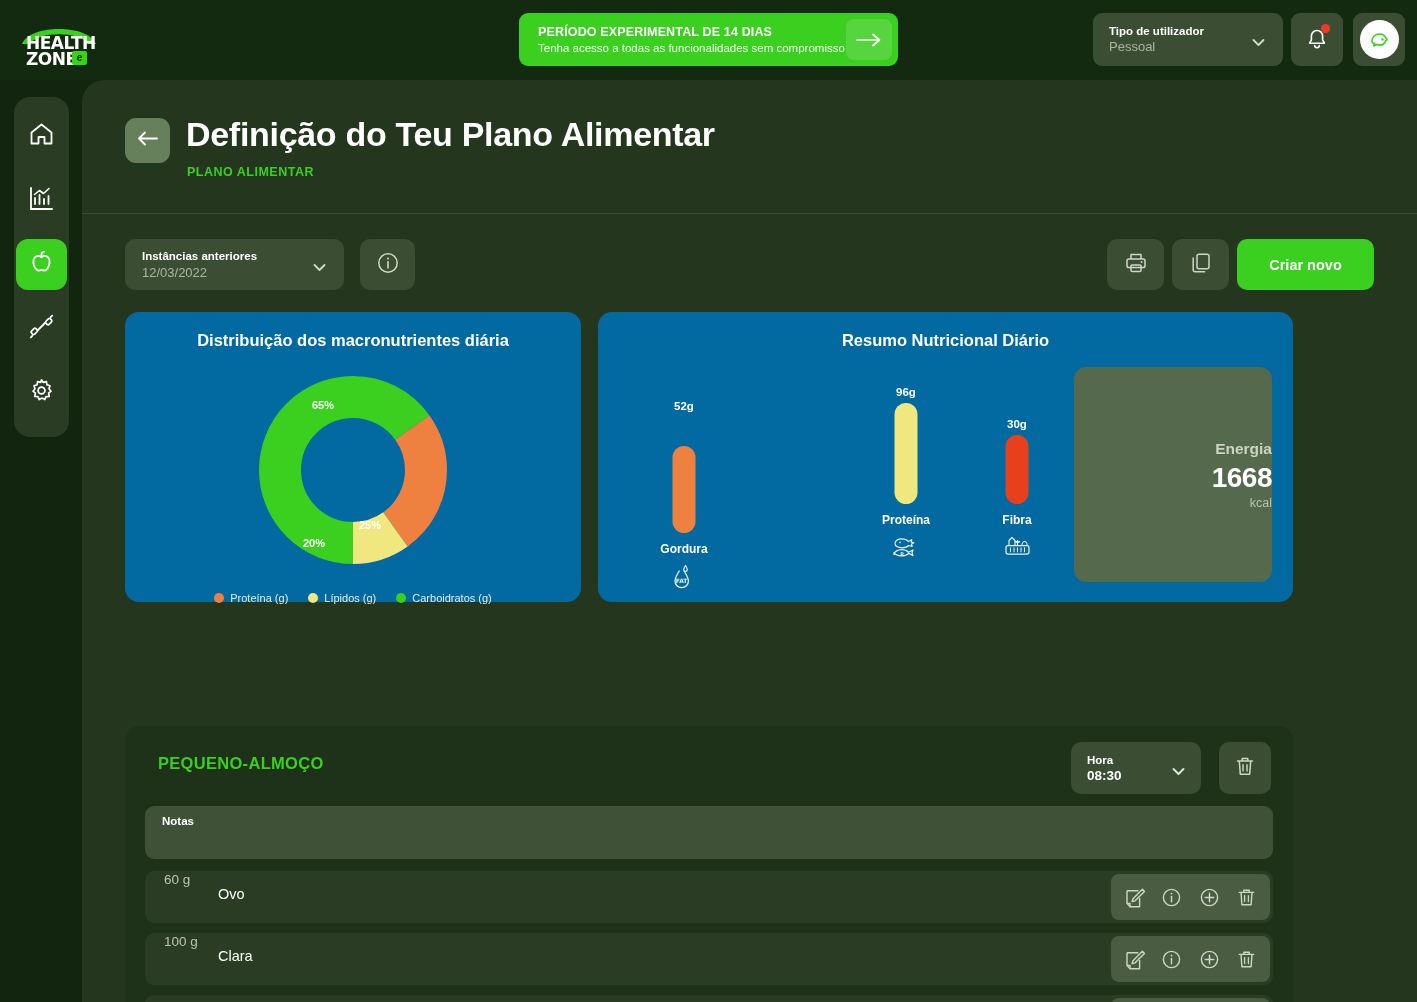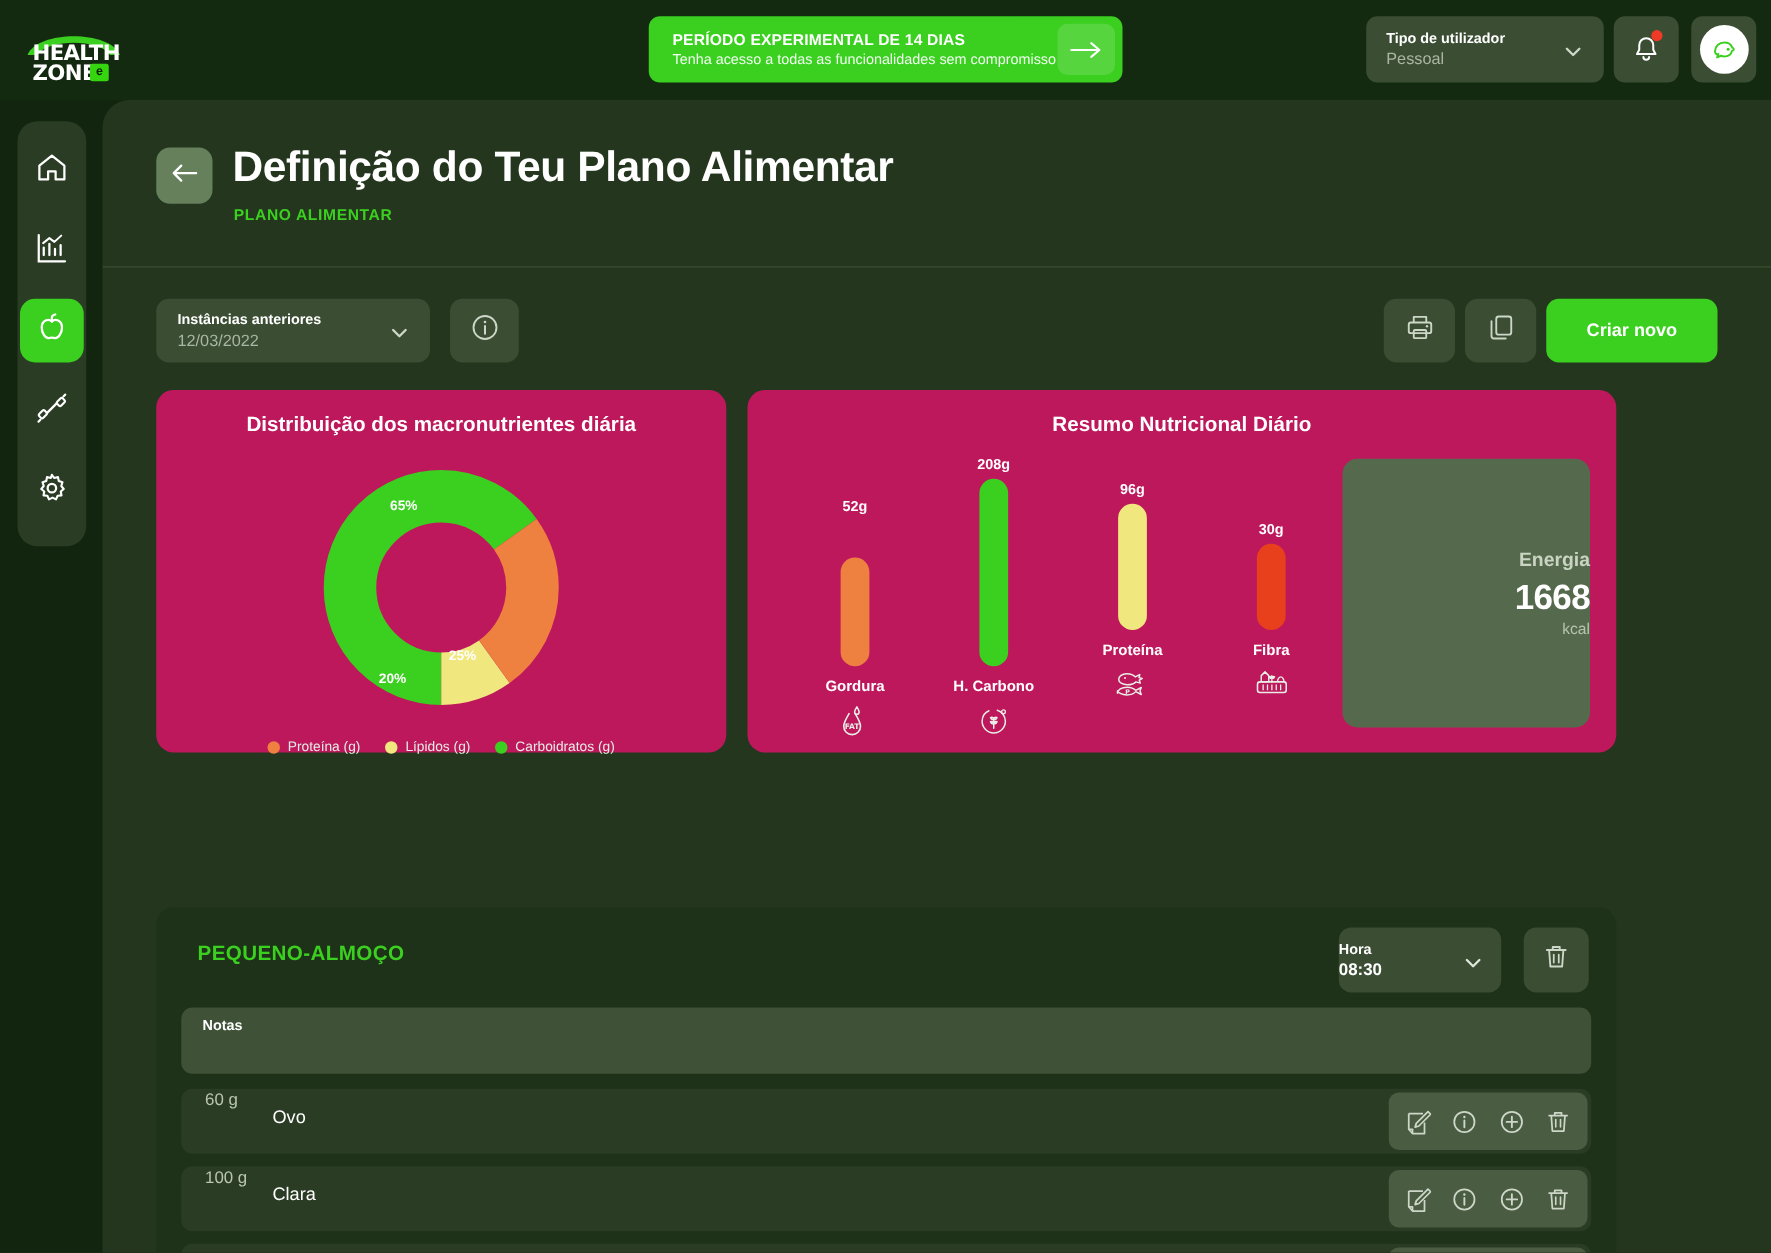--- a/index.html
+++ b/index.html
@@ -152,21 +152,21 @@
   .create-btn {
     position:absolute; right:43px; top:25px; width:137px; height:51px;
     background:#3bcf20; border-radius:10px; border:none;
     color:#fff; font-size:14.5px; font-weight:bold;
     font-family:"Liberation Sans", sans-serif; cursor:pointer;
   }
 
   
   .cards { position:relative; height:296px; }
   .card {
-    position:absolute; background:#be185d; border-radius:14px;
+    position:absolute; background:#0369a1; border-radius:14px;
   }
   .card-donut { left:43px; top:0; width:456px; height:290px; }
   .card-summary { left:516px; top:0; width:695px; height:290px; }
   .card-title {
     text-align:center; font-size:16.5px; font-weight:bold; color:#fff;
     margin-top:19px;
   }
 
   .donut-wrap {
     position:relative; width:192px; height:192px; margin:24px auto 0;
@@ -222,20 +222,21 @@
   }
   .meal-head { position:relative; height:76px; }
   .meal-title {
     position:absolute; left:33px; top:28px;
     font-size:16.5px; font-weight:bold; color:#3bcf20; letter-spacing:0.3px;
   }
   .hora {
     position:absolute; right:92px; top:16px; width:130px; height:52px;
     background:#3b4e34; border-radius:10px;
     display:flex; flex-direction:column; justify-content:center;
+    padding-left:16px;
   }
   .hora-lbl { font-size:11.5px; font-weight:bold; color:#fff; }
   .hora-val { font-size:13.5px; font-weight:bold; color:#fff; margin-top:2px; }
   .hora-chev { position:absolute; right:16px; top:20px; }
   .meal-del {
     position:absolute; right:22px; top:16px; width:52px; height:52px;
     background:#3b4e34; border-radius:10px;
     display:flex; align-items:center; justify-content:center;
   }
 
@@ -482,34 +483,20 @@
           <div class="bar-name">Gordura</div>
           <div class="bar-icon">
             <svg width="30" height="28" viewBox="0 0 30 28">
                 <path d="M16.5 2.5c-1 1.6-1.8 2.9-1.8 4 0 1.1.8 1.9 1.8 1.9s1.8-.8 1.8-1.9c0-1.1-.8-2.4-1.8-4z" stroke="#e9efe6" stroke-width="1.2" fill="none" stroke-linejoin="round"></path>
                 <path d="M10.5 7.5c-2.8 4.6-4.5 7.6-4.5 10.4 0 4 3 6.8 6.7 6.8 3.7 0 6.7-2.8 6.7-6.8 0-2.8-1.7-5.8-4.5-10.4" stroke="#e9efe6" stroke-width="1.3" fill="none" stroke-linejoin="round"></path>
                 <text x="12.6" y="20" font-size="6" font-family="DejaVu Sans" font-weight="bold" fill="#e9efe6" text-anchor="middle">FAT</text>
               </svg>
           </div>
         </div>
 
-        <div class="bar-col" style="left:125px; top:0px;">
-          <div class="bar-val">208g</div>
-          <div class="bar-track" style="height:150px;">
-            <div class="bar-fill" style="height:150px; background:#3bcf20;"></div>
-          </div>
-          <div class="bar-name">H. Carbono</div>
-          <div class="bar-icon">
-            <svg width="30" height="28" viewBox="0 0 30 28">
-                <circle cx="15" cy="14" r="9.3" stroke="#e9efe6" stroke-width="1.2" fill="none" stroke-dasharray="40 6"></circle>
-                <path d="M15 19.5v-8M15 11.5c-1.6-1-2.6-.4-2.6-.4s.4 1.6 2.6 1.6M15 11.5c1.6-1 2.6-.4 2.6-.4s-.4 1.6-2.6 1.6M15 14.8c-1.6-1-2.6-.4-2.6-.4s.4 1.6 2.6 1.6M15 14.8c1.6-1 2.6-.4 2.6-.4s-.4 1.6-2.6 1.6" stroke="#e9efe6" stroke-width="1.2" fill="none" stroke-linecap="round" stroke-linejoin="round"></path>
-                <circle cx="22.8" cy="6.4" r="1.5" stroke="#e9efe6" stroke-width="1.1" fill="none"></circle>
-              </svg>
-          </div>
-        </div>
 
         <div class="bar-col" style="left:236px; top:20px;">
           <div class="bar-val">96g</div>
           <div class="bar-track" style="height:101px;">
             <div class="bar-fill" style="height:101px; background:#f0e77e;"></div>
           </div>
           <div class="bar-name">Proteína</div>
           <div class="bar-icon">
             <svg width="34" height="28" viewBox="0 0 34 28">
                 <path d="M6 9.5c0-2.6 2.6-4.6 6.4-4.6 3.3 0 5.8 1.3 6.8 2.6l3.6-1.8-.6 2.4 2.6.6-2.4 1.5.8 2.3-3.4-1c-1.2 1.3-3.8 2.3-6.9 2.3-4 0-6.9-1.8-6.9-4.3z" stroke="#e9efe6" stroke-width="1.2" fill="none" stroke-linejoin="round"></path>

